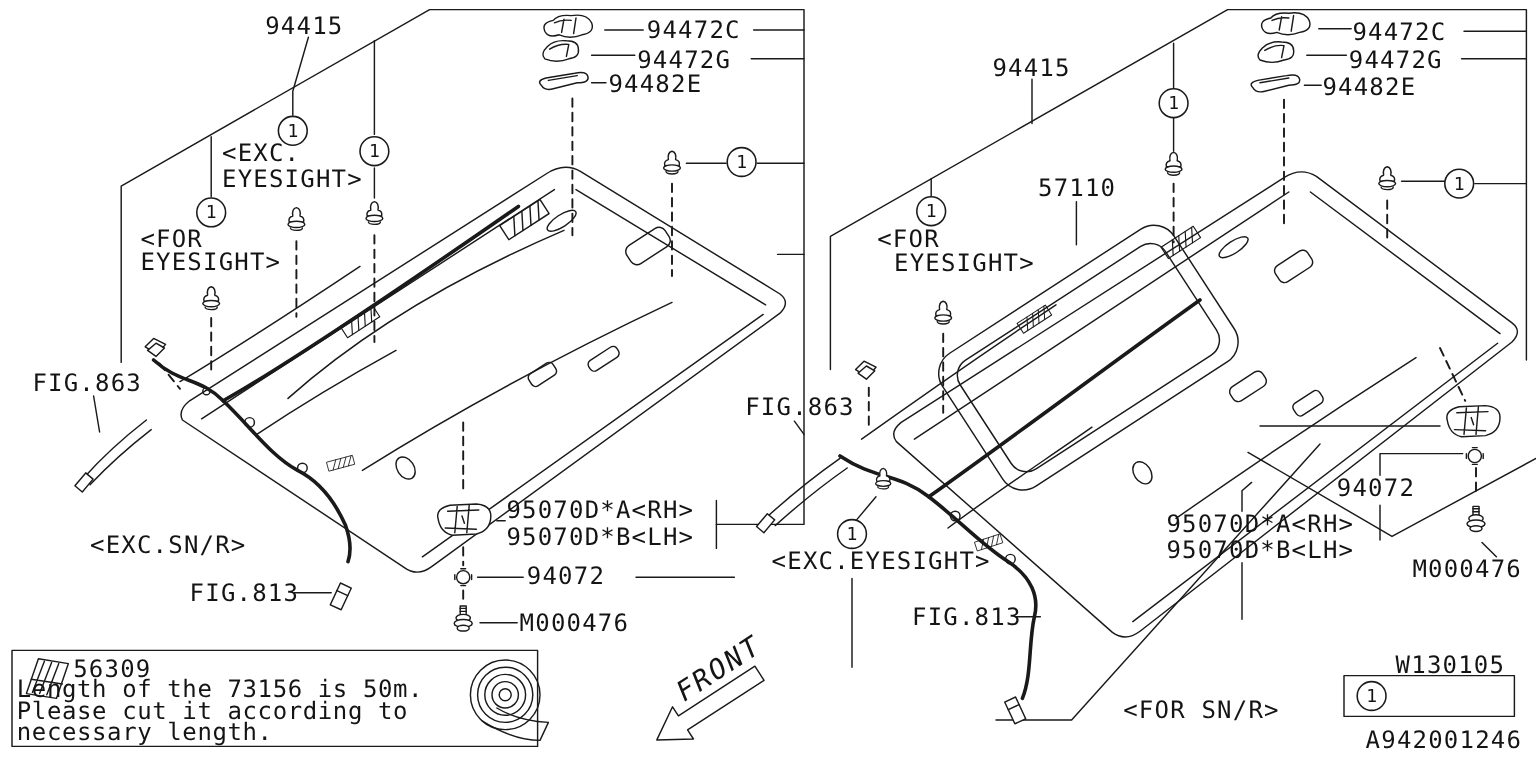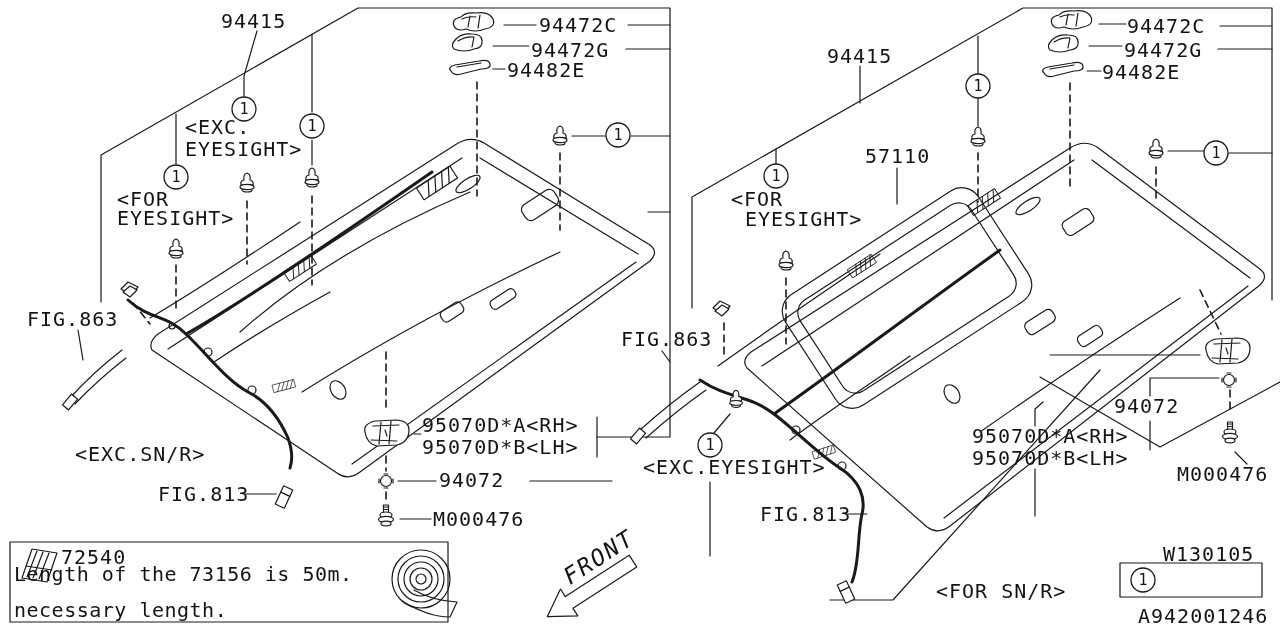--- a/index.html
+++ b/index.html
@@ -282,20 +282,21 @@
 <div class="lbl" style="left:745px;top:209px">EYESIGHT&gt;</div>
 <div class="lbl" style="left:621px;top:329px">FIG.863</div>
 <div class="lbl" style="left:643px;top:457px">&lt;EXC.EYESIGHT&gt;</div>
 <div class="lbl" style="left:760px;top:504px">FIG.813</div>
 <div class="lbl" style="left:1114px;top:396px">94072</div>
 <div class="lbl" style="left:972px;top:426px">95070D*A&lt;RH&gt;</div>
 <div class="lbl" style="left:972px;top:448px">95070D*B&lt;LH&gt;</div>
 <div class="lbl" style="left:1177px;top:464px">M000476</div>
 <div class="lbl" style="left:936px;top:581px">&lt;FOR SN/R&gt;</div>
 
-<div class="lbl" style="left:61px;top:547px">72540</div>
+<div class="lbl" style="left:61px;top:547px">56309</div>
 <div class="note-line" style="left:14px;top:565px">Length of the 73156 is 50m.</div>
+<div class="note-line" style="left:14px;top:583px">Please cut it according to</div>
 <div class="note-line" style="left:14px;top:601px">necessary length.</div>
 
 <div class="lbl" style="left:1163px;top:544px">W130105</div>
 <div class="lbl" style="left:1138px;top:606px">A942001246</div>
 
 </div>
 
 </body></html>

